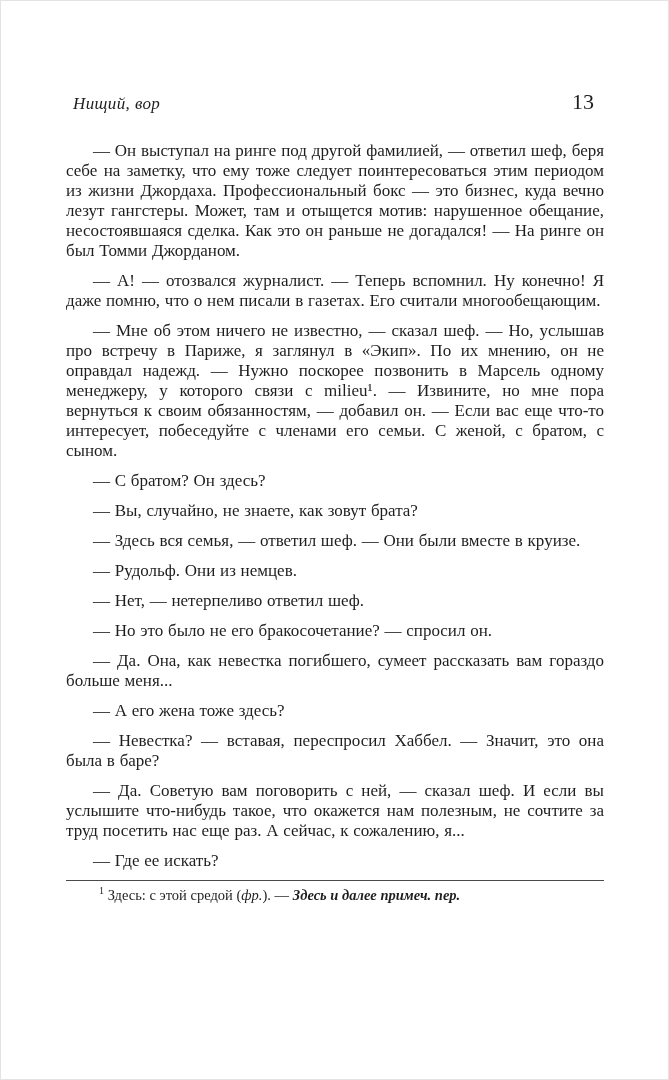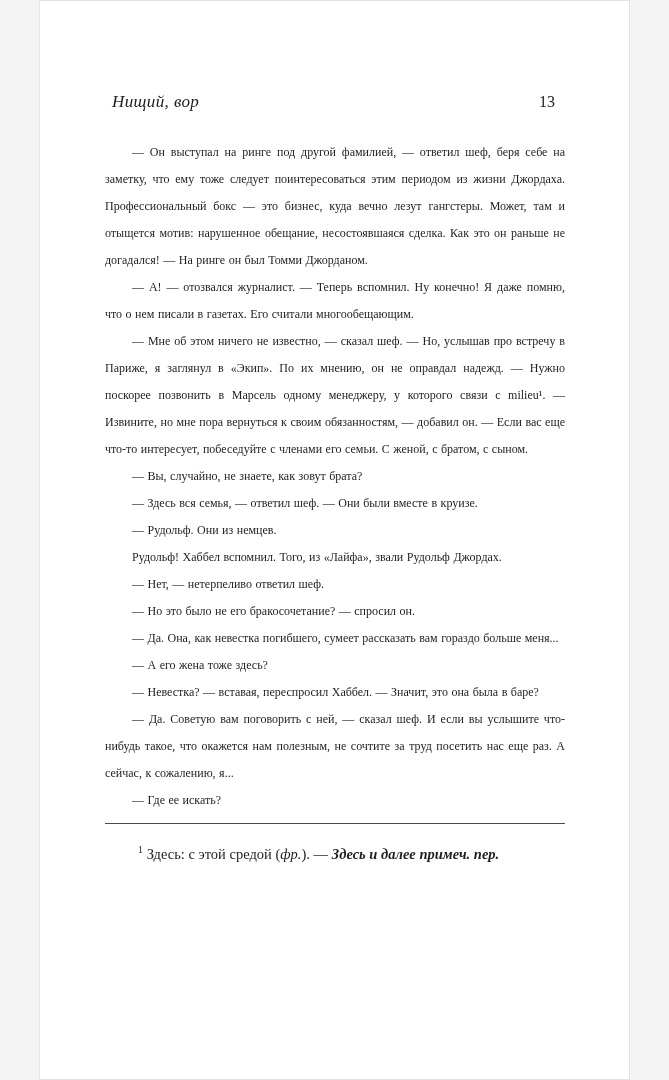--- a/index.html
+++ b/index.html
@@ -1,61 +1,62 @@
 <!DOCTYPE html>
 <html><head>
 <meta charset="utf-8">
 <style>
   * { margin: 0; padding: 0; box-sizing: border-box; }
   html, body { background: #f4f4f4; }
   body { display: flex; justify-content: center; align-items: flex-start; }
 
   .page {
-    width: 591px;
+    width: 669px;
     height: 1080px;
     background: #ffffff;
     border: 1px solid #e3e3e3;
     font-family: "Liberation Serif", "DejaVu Serif", serif;
     color: #1e1e1e;
     padding: 90px 64px 0 65px;
     position: relative;
     overflow: hidden;
   }
 
   .page-header {
     display: flex;
     justify-content: space-between;
     align-items: baseline;
     font-size: 17px;
     line-height: 22px;
     padding: 0 10px 0 7px;
     margin-bottom: 26px;
   }
   .running-title { font-style: italic; letter-spacing: 0.4px; }
-  .page-number { font-size: 16px; text-align: center; }
+  .page-number { font-size: 22px; text-align: center; }
 
   .page-body p.para {
-    font-size: 12px;
-    line-height: 27px;
+    font-size: 17px;
+    line-height: 20px;
     text-align: justify;
     text-indent: 27px;
     word-spacing: 0.5px;
+    margin-top: 10px;
   }
 
   .footnote-area { margin-top: 9px; }
   .footnote-rule {
     height: 0;
     border-top: 1px solid #4a4a4a;
     width: 100%;
   }
   .footnote {
     font-size: 14.5px;
     line-height: 19px;
     padding-left: 33px;
-    margin-top: 21px;
+    margin-top: 5px;
   }
   .footnote sup {
     font-size: 10px;
     vertical-align: super;
     line-height: 0;
   }
   .footnote .italic { font-style: italic; }
   .footnote .bold-italic { font-style: italic; font-weight: bold; }
 </style>
 </head>
@@ -65,24 +66,24 @@
 
   <header class="page-header">
     <span class="running-title">Нищий, вор</span>
     <span class="page-number">13</span>
   </header>
 
   <main class="page-body">
     <p class="para">— Он выступал на ринге под другой фамилией, — ответил шеф, беря себе на заметку, что ему тоже следует поинтересоваться этим периодом из жизни Джордаха. Профессиональный бокс — это бизнес, куда вечно лезут гангстеры. Может, там и отыщется мотив: нарушенное обещание, несостоявшаяся сделка. Как это он раньше не догадался! — На ринге он был Томми Джорданом.</p>
     <p class="para">— А! — отозвался журналист. — Теперь вспомнил. Ну конечно! Я даже помню, что о нем писали в газетах. Его считали многообещающим.</p>
     <p class="para">— Мне об этом ничего не известно, — сказал шеф. — Но, услышав про встречу в Париже, я заглянул в «Экип». По их мнению, он не оправдал надежд. — Нужно поскорее позвонить в Марсель одному менеджеру, у которого связи с milieu¹. — Извините, но мне пора вернуться к своим обязанностям, — добавил он. — Если вас еще что-то интересует, побеседуйте с членами его семьи. С женой, с братом, с сыном.</p>
+    <p class="para">— С братом? Он здесь?</p>
     <p class="para">— Вы, случайно, не знаете, как зовут брата?</p>
     <p class="para">— Здесь вся семья, — ответил шеф. — Они были вместе в круизе.</p>
     <p class="para">— Рудольф. Они из немцев.</p>
-    <p class="para">Рудольф! Хаббел вспомнил. Того, из «Лайфа», звали Рудольф Джордах.</p>
     <p class="para">— Нет, — нетерпеливо ответил шеф.</p>
     <p class="para">— Но это было не его бракосочетание? — спросил он.</p>
     <p class="para">— Да. Она, как невестка погибшего, сумеет рассказать вам гораздо больше меня...</p>
     <p class="para">— А его жена тоже здесь?</p>
     <p class="para">— Невестка? — вставая, переспросил Хаббел. — Значит, это она была в баре?</p>
     <p class="para">— Да. Советую вам поговорить с ней, — сказал шеф. И если вы услышите что-нибудь такое, что окажется нам полезным, не сочтите за труд посетить нас еще раз. А сейчас, к сожалению, я...</p>
     <p class="para">— Где ее искать?</p>
   </main>
 
   <footer class="footnote-area">

